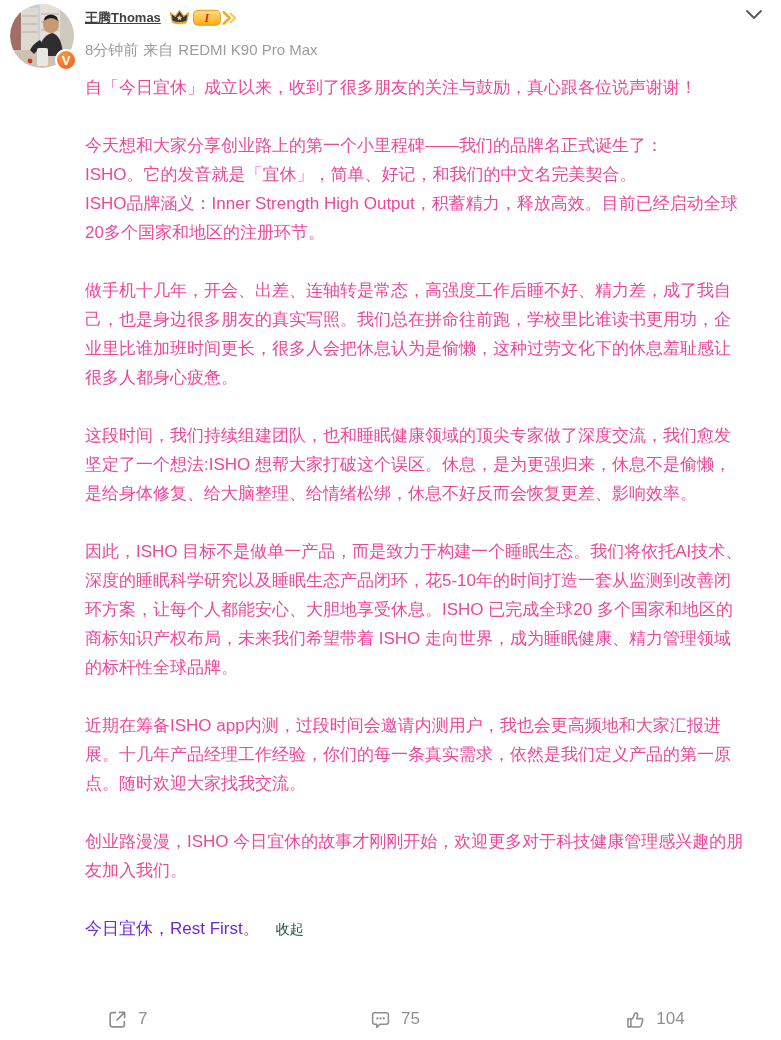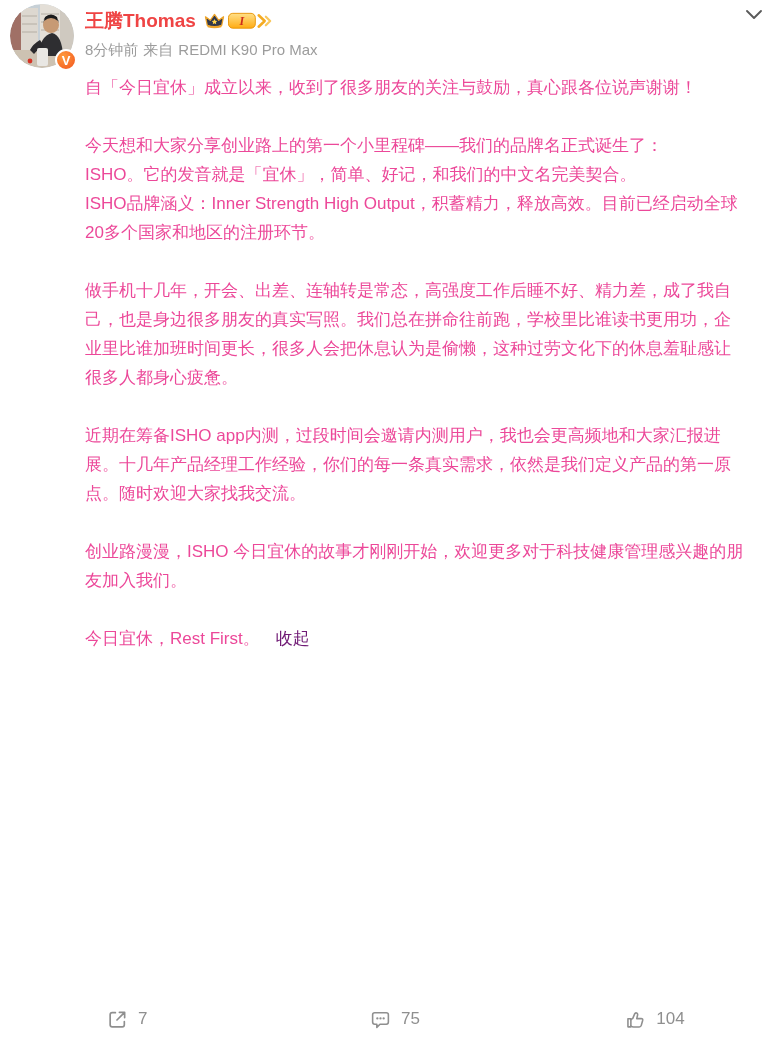--- a/index.html
+++ b/index.html
@@ -9,35 +9,35 @@
   
   .avatar-wrap { position: absolute; left: 10px; top: 4px; width: 64px; height: 64px; cursor: pointer; }
   .avatar-wrap svg { border-radius: 50%; display: block; }
   .verified-badge {
     position: absolute; right: -3px; bottom: -3px; width: 22px; height: 22px;
     border-radius: 50%; background: radial-gradient(circle at 35% 30%, #ff9a3c, #f2551f);
     border: 2px solid #ffffff; color: #fff; font-weight: 700; font-size: 13px;
     display: flex; align-items: center; justify-content: center; line-height: 1;
   }
   .name-row { position: absolute; left: 85px; top: 8px; display: flex; align-items: center; gap: 7px; }
-  .username { font-size: 19px; font-weight: 700; color: #ef4444; cursor: pointer; }
+  .username { font-size: 13px; font-weight: 700; color: #404040; cursor: pointer; text-decoration: underline; }
   .badge-row { display: flex; align-items: center; gap: 2px; }
   .meta-row { position: absolute; left: 85px; top: 41px; font-size: 15px; color: #9c9c9c; display: flex; gap: 5px; }
   .meta-row .source { color: #9c9c9c; cursor: pointer; }
   .collapse-chevron { position: absolute; right: 16px; top: 8px; cursor: pointer; }
 
   
   .post-content { position: absolute; left: 85px; top: 73px; width: 660px; }
   .post-content p {
     font-size: 17px; line-height: 29px; color: #ec4899;
     white-space: pre-line; margin-bottom: 29px; word-break: break-all;
   }
   .signature-row { display: flex; align-items: baseline; gap: 16px; margin-top: 0; }
-  .signature { font-size: 17px; line-height: 29px; color: #ec4899; }
-  .collapse-link { font-size: 17px; line-height: 29px; color: #701a75; cursor: pointer; }
+  .signature { font-size: 17px; line-height: 29px; color: #6d28d9; }
+  .collapse-link { font-size: 14px; line-height: 29px; color: #14532d; cursor: pointer; }
 
   
   .action-bar {
     position: absolute; left: 85px; top: 1002px; width: 660px; height: 34px;
     display: grid; grid-template-columns: 1fr 1fr 1fr; align-items: center;
   }
   .action { display: flex; align-items: center; gap: 10px; color: #8f8f8f; font-size: 17px; cursor: pointer; }
   .action-repost  { justify-self: start; margin-left: 22px; }
   .action-comment { justify-self: center; transform: translateX(-20px); justify-content: space-between; }
   .action-like    { justify-self: center; transform: translateX(20px); }
@@ -114,20 +114,22 @@
     <polyline points="4,3 11,10 18,3" fill="none" stroke="#5a5a5a" stroke-width="1.9" stroke-linecap="round" stroke-linejoin="round"></polyline>
   </svg>
 </div>
 
 <div class="post-content">
   <p>自「今日宜休」成立以来，收到了很多朋友的关注与鼓励，真心跟各位说声谢谢！</p>
   <p>今天想和大家分享创业路上的第一个小里程碑——我们的品牌名正式诞生了：
 ISHO。它的发音就是「宜休」，简单、好记，和我们的中文名完美契合。
 ISHO品牌涵义：Inner Strength High Output，积蓄精力，释放高效。目前已经启动全球20多个国家和地区的注册环节。</p>
   <p>做手机十几年，开会、出差、连轴转是常态，高强度工作后睡不好、精力差，成了我自己，也是身边很多朋友的真实写照。我们总在拼命往前跑，学校里比谁读书更用功，企业里比谁加班时间更长，很多人会把休息认为是偷懒，这种过劳文化下的休息羞耻感让很多人都身心疲惫。</p>
+  <p>这段时间，我们持续组建团队，也和睡眠健康领域的顶尖专家做了深度交流，我们愈发坚定了一个想法:ISHO 想帮大家打破这个误区。休息，是为更强归来，休息不是偷懒，是给身体修复、给大脑整理、给情绪松绑，休息不好反而会恢复更差、影响效率。</p>
+  <p>因此，ISHO 目标不是做单一产品，而是致力于构建一个睡眠生态。我们将依托AI技术、深度的睡眠科学研究以及睡眠生态产品闭环，花5-10年的时间打造一套从监测到改善闭环方案，让每个人都能安心、大胆地享受休息。ISHO 已完成全球20 多个国家和地区的商标知识产权布局，未来我们希望带着 ISHO 走向世界，成为睡眠健康、精力管理领域的标杆性全球品牌。</p>
   <p>近期在筹备ISHO app内测，过段时间会邀请内测用户，我也会更高频地和大家汇报进展。十几年产品经理工作经验，你们的每一条真实需求，依然是我们定义产品的第一原点。随时欢迎大家找我交流。</p>
   <p>创业路漫漫，ISHO 今日宜休的故事才刚刚开始，欢迎更多对于科技健康管理感兴趣的朋友加入我们。</p>
   <div class="signature-row">
     <span class="signature">今日宜休，Rest First。</span>
     <span class="collapse-link">收起</span>
   </div>
 </div>
 
 <div class="action-bar">
   <div class="action action-repost">

